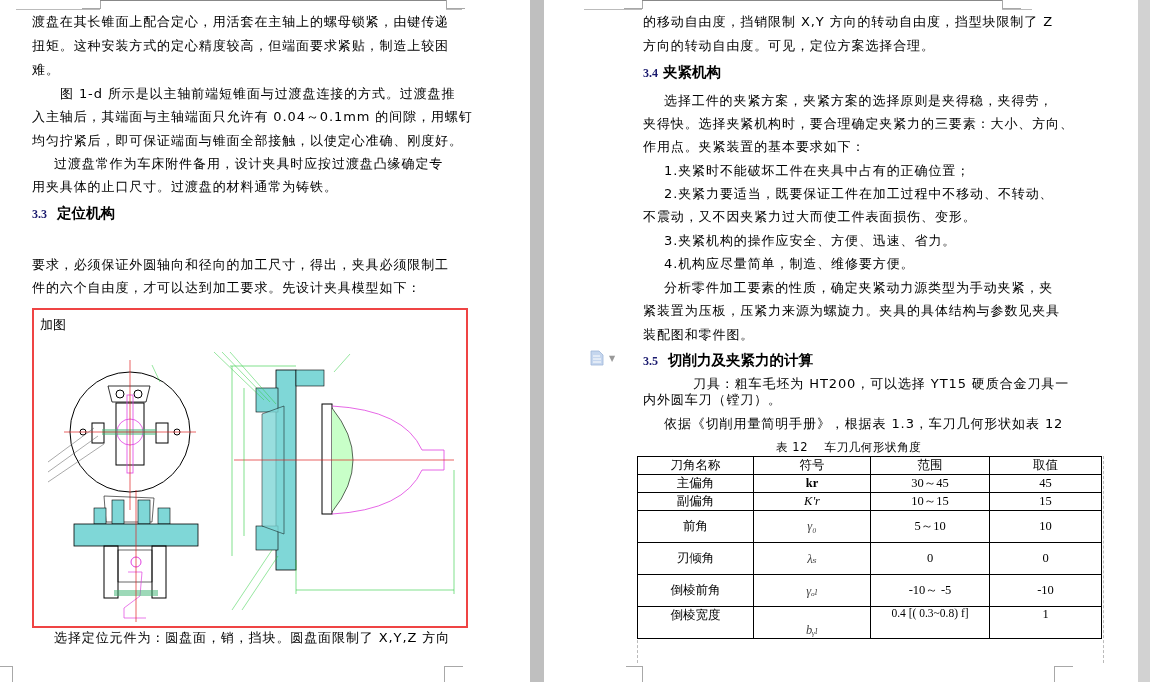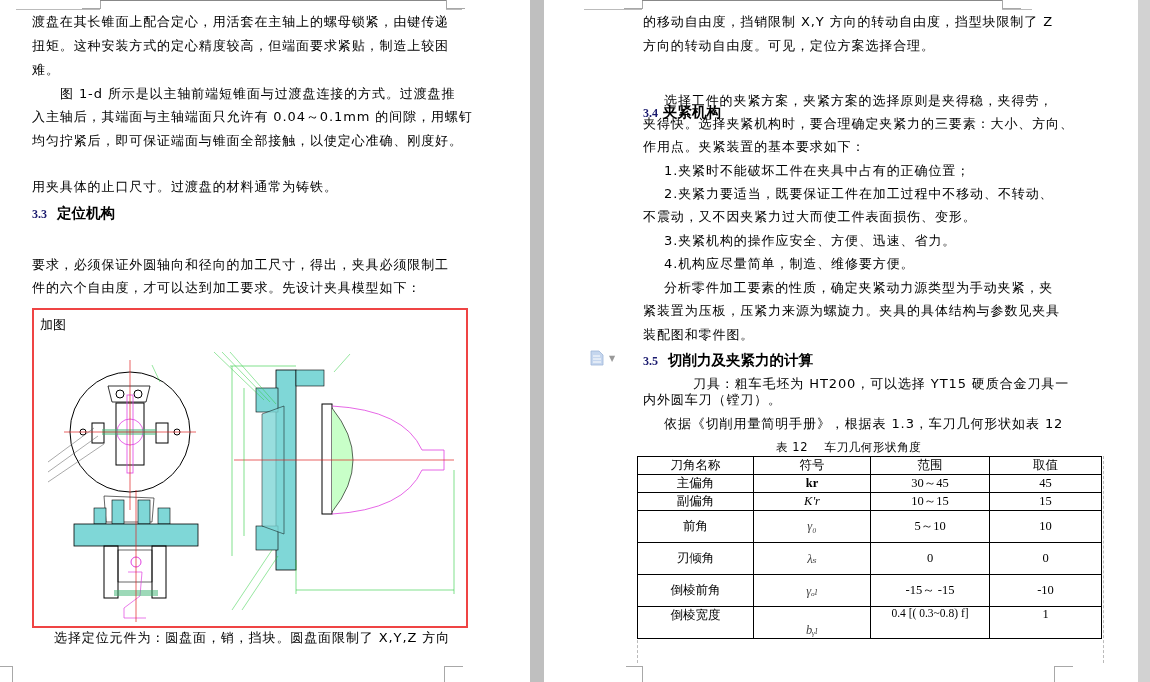--- a/index.html
+++ b/index.html
@@ -49,20 +49,21 @@
   <div class="corner c-tr" style="left:446px;top:0px;height:8px;"></div>
   <div style="position:absolute;left:16px;top:9px;width:84px;border-top:1px solid #bbb;"></div>
   <div style="position:absolute;left:446px;top:9px;width:16px;border-top:1px solid #bbb;"></div>
 
   <div class="line" style="left:32px;top:14px;">渡盘在其长锥面上配合定心，用活套在主轴上的螺母锁紧，由键传递</div>
   <div class="line" style="left:32px;top:38px;">扭矩。这种安装方式的定心精度较高，但端面要求紧贴，制造上较困</div>
   <div class="line" style="left:32px;top:62px;">难。</div>
   <div class="line" style="left:60px;top:86px;">图 1-d 所示是以主轴前端短锥面与过渡盘连接的方式。过渡盘推</div>
   <div class="line" style="left:32px;top:109px;">入主轴后，其端面与主轴端面只允许有 0.04～0.1mm 的间隙，用螺钉</div>
   <div class="line" style="left:32px;top:133px;">均匀拧紧后，即可保证端面与锥面全部接触，以使定心准确、刚度好。</div>
+  <div class="line" style="left:54px;top:156px;">过渡盘常作为车床附件备用，设计夹具时应按过渡盘凸缘确定专</div>
   <div class="line" style="left:32px;top:179px;">用夹具体的止口尺寸。过渡盘的材料通常为铸铁。</div>
 
   <div class="h" style="left:32px;top:204px;">
     <span class="num" style="font-size:12px;">3.3</span>&nbsp;
     <span>定位机构</span>
   </div>
   <div class="line" style="left:32px;top:257px;">要求，必须保证外圆轴向和径向的加工尺寸，得出，夹具必须限制工</div>
   <div class="line" style="left:32px;top:280px;">件的六个自由度，才可以达到加工要求。先设计夹具模型如下：</div>
 
   <div class="figbox">
@@ -138,21 +139,21 @@
   <div class="corner c-tl" style="left:80px;top:0px;height:8px;"></div>
   <div class="topline" style="left:98px;width:360px;"></div>
   <div class="corner c-tr" style="left:458px;top:0px;height:8px;"></div>
   <div style="position:absolute;left:40px;top:9px;width:58px;border-top:1px solid #bbb;"></div>
   <div style="position:absolute;left:458px;top:9px;width:30px;border-top:1px solid #bbb;"></div>
 </div>
 
 <div class="line" style="left:643px;top:14px;">的移动自由度，挡销限制 X,Y 方向的转动自由度，挡型块限制了 Z</div>
 <div class="line" style="left:643px;top:38px;">方向的转动自由度。可见，定位方案选择合理。</div>
 
-<div class="h" style="left:643px;top:63px;margin-top:40px;">
+<div class="h" style="left:643px;top:63px;">
   <span class="num" style="font-size:12px;">3.4</span>
   <span>夹紧机构</span>
 </div>
 
 <div class="line" style="left:664px;top:93px;">选择工件的夹紧方案，夹紧方案的选择原则是夹得稳，夹得劳，</div>
 <div class="line" style="left:643px;top:116px;">夹得快。选择夹紧机构时，要合理确定夹紧力的三要素：大小、方向、</div>
 <div class="line" style="left:643px;top:139px;">作用点。夹紧装置的基本要求如下：</div>
 <div class="line" style="left:664px;top:163px;">1.夹紧时不能破坏工件在夹具中占有的正确位置；</div>
 <div class="line" style="left:664px;top:186px;">2.夹紧力要适当，既要保证工件在加工过程中不移动、不转动、</div>
 <div class="line" style="left:643px;top:209px;">不震动，又不因夹紧力过大而使工件表面损伤、变形。</div>
@@ -218,21 +219,21 @@
   </tr>
   <tr style="height:32px">
     <td>刃倾角</td>
     <td class="sym">λₛ</td>
     <td class="val">0</td>
     <td class="val">0</td>
   </tr>
   <tr style="height:32px">
     <td>倒棱前角</td>
     <td class="sym">γₒₗ</td>
-    <td class="val">-15～ -15</td>
+    <td class="val">-10～ -5</td>
     <td class="val">-10</td>
   </tr>
   <tr style="height:32px;vertical-align:top">
     <td>倒棱宽度</td>
     <td class="sym" style="vertical-align:bottom;">bᵧₗ</td>
     <td class="val" style="font-size:11.5px;">0.4 [( 0.3~0.8) f]</td>
     <td class="val">1</td>
   </tr>
 </tbody>
   </table>

